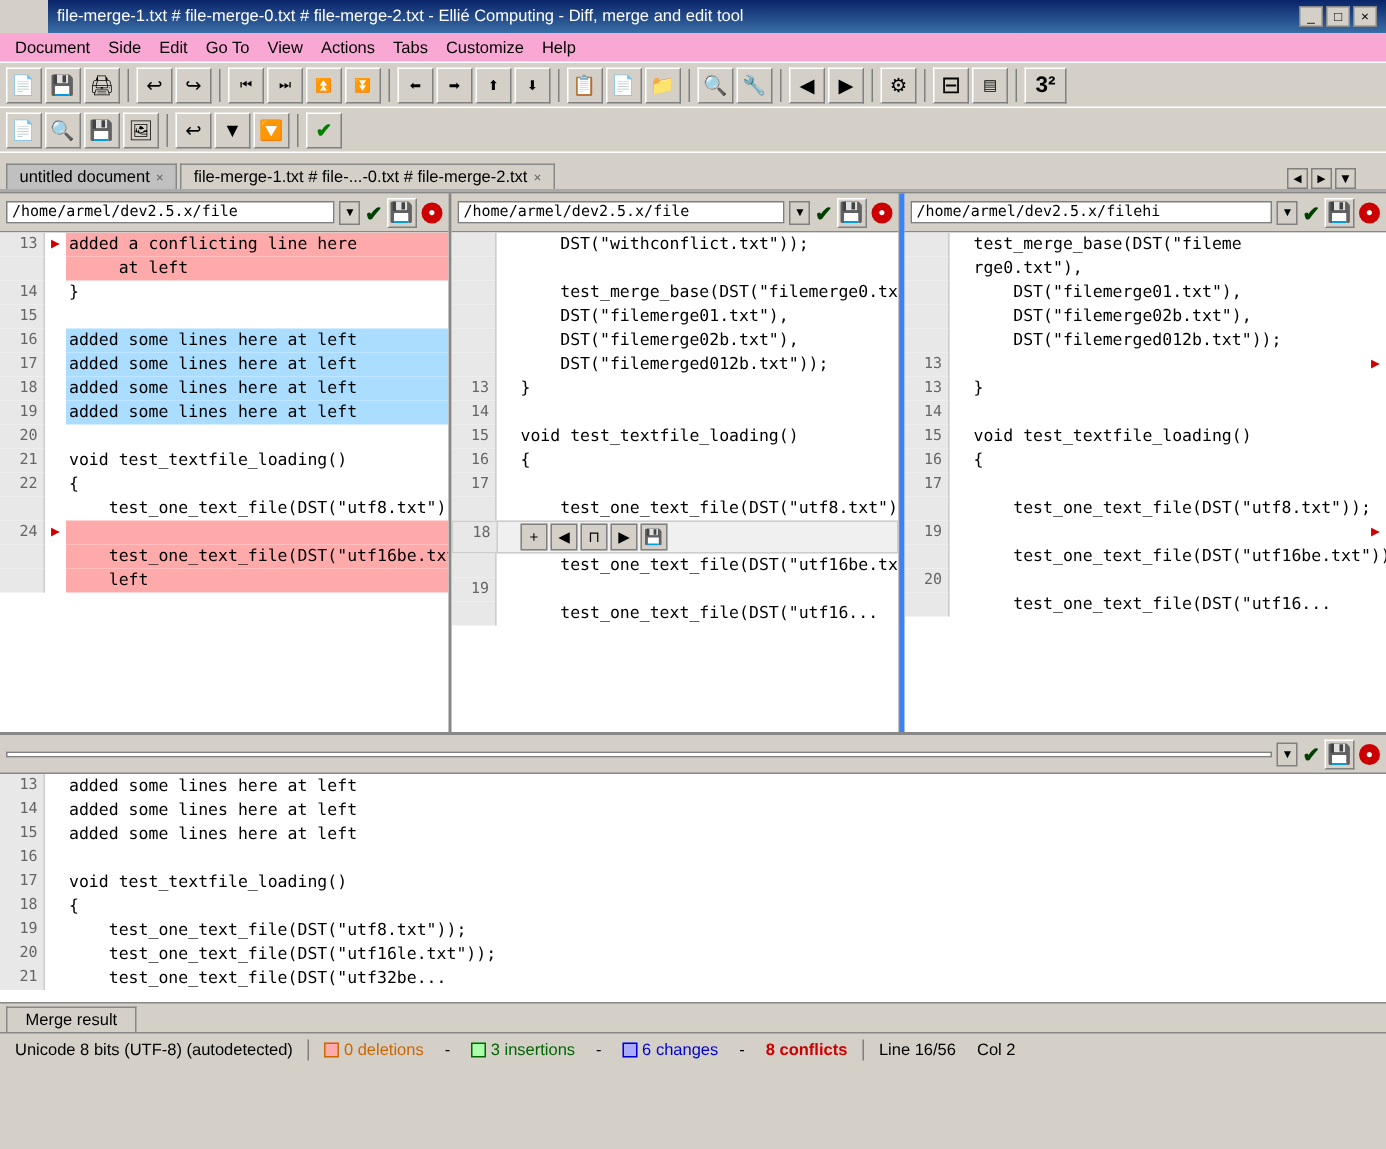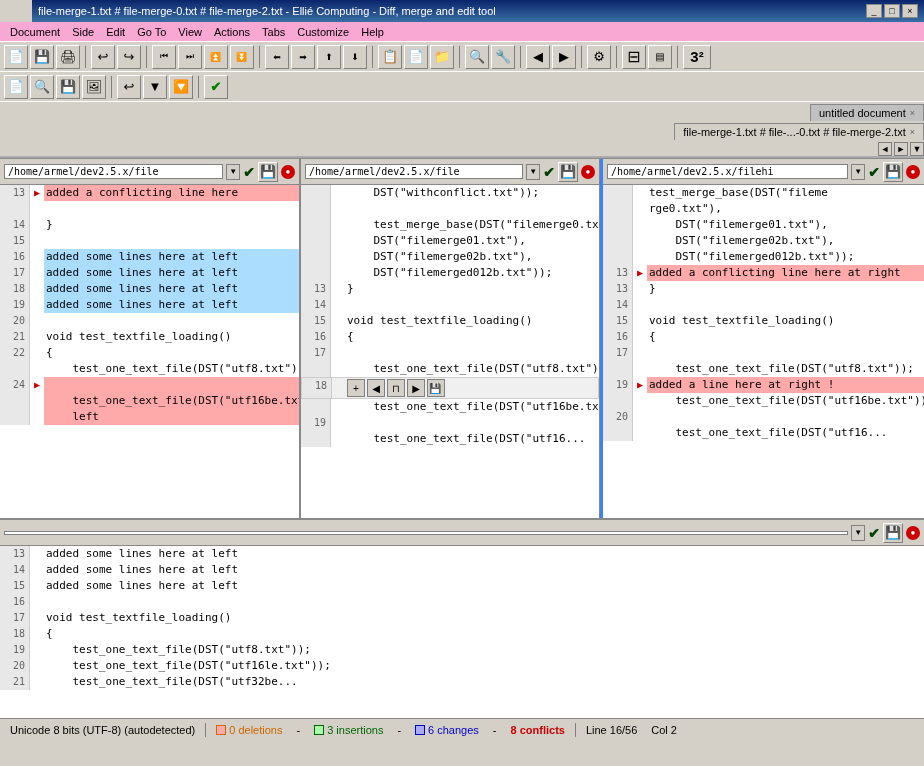--- a/index.html
+++ b/index.html
@@ -54,25 +54,24 @@
       display: inline-flex; align-items: center; justify-content: center;
       cursor: pointer; font-size: 13px;
     }
     .tb-sep-v { width: 1px; height: 22px; background: #808080; margin: 0 3px; }
 
     
     #tabs-row {
       background: #d4d0c8;
       display: flex;
       align-items: flex-end;
-      padding: 2px 0 0 4px;
+      padding: 2px 20px 0 4px;
       border-bottom: 2px solid #aaa;
       min-height: 26px;
       gap: 2px;
-      flex-direction: column;
     }
     .tab {
       padding: 2px 8px;
       background: #c0c0c0;
       border: 1px solid #888;
       border-bottom: none;
       cursor: pointer;
       font-size: 11px;
       display: flex;
       align-items: center;
@@ -354,20 +353,21 @@
     <div class="pane-content">
 
       <div class="code-line">
         <span class="line-num">13</span>
         <span class="line-indicator arrow-red">▶</span>
         <span class="line-content bg-conflict">added a conflicting line here</span>
       </div>
       <div class="code-line">
         <span class="line-num"></span>
         <span class="line-indicator"></span>
+        <span class="line-content bg-conflict">     at left</span>
       </div>
       <div class="code-line">
         <span class="line-num">14</span>
         <span class="line-indicator"></span>
         <span class="line-content">}</span>
       </div>
       <div class="code-line">
         <span class="line-num">15</span>
         <span class="line-indicator"></span>
         <span class="line-content"></span>
@@ -559,21 +559,20 @@
         <span class="line-content">    DST("filemerge02b.txt"),</span>
       </div>
       <div class="code-line">
         <span class="line-num"></span>
         <span class="line-indicator"></span>
         <span class="line-content">    DST("filemerged012b.txt"));</span>
       </div>
       <div class="code-line">
         <span class="line-num">13</span>
         <span class="line-indicator arrow-red">▶</span>
-        <span class="line-content bg-conflict">added a conflicting line here at right</span>
       </div>
       <div class="code-line">
         <span class="line-num">13</span>
         <span class="line-indicator"></span>
         <span class="line-content">}</span>
       </div>
       <div class="code-line">
         <span class="line-num">14</span>
         <span class="line-indicator"></span>
         <span class="line-content"></span>
@@ -594,21 +593,20 @@
         <span class="line-content"></span>
       </div>
       <div class="code-line">
         <span class="line-num"></span>
         <span class="line-indicator"></span>
         <span class="line-content">    test_one_text_file(DST("utf8.txt"));</span>
       </div>
       <div class="code-line">
         <span class="line-num">19</span>
         <span class="line-indicator arrow-red">▶</span>
-        <span class="line-content bg-conflict">added a line here at right !</span>
       </div>
       <div class="code-line">
         <span class="line-num"></span>
         <span class="line-indicator"></span>
         <span class="line-content">    test_one_text_file(DST("utf16be.txt"));</span>
       </div>
       <div class="code-line">
         <span class="line-num">20</span>
         <span class="line-indicator"></span>
         <span class="line-content"></span>
@@ -673,20 +671,23 @@
       <span class="line-indicator"></span>
       <span class="line-content">    test_one_text_file(DST("utf16le.txt"));</span>
     </div>
     <div class="code-line">
       <span class="line-num">21</span>
       <span class="line-indicator"></span>
       <span class="line-content">    test_one_text_file(DST("utf32be...</span>
     </div>
   </div>
 
+  <div id="result-tabs">
+    <span class="result-tab active">Merge result</span>
+  </div>
 </div>
 
 <div id="statusbar">
   <span class="status-item">Unicode 8 bits (UTF-8) (autodetected)</span>
   <span class="status-sep"></span>
   <span class="status-item" style="display:flex;align-items:center;gap:3px;">
     <span style="width:10px;height:10px;background:#ffaaaa;border:1px solid #cc6600;display:inline-block;"></span>
     <span style="color:#cc6600;">0 deletions</span>
   </span>
   <span class="status-item"> - </span>

